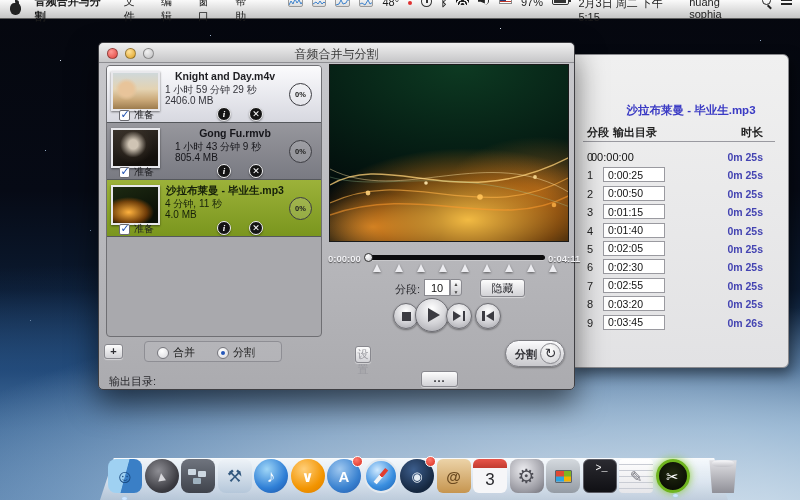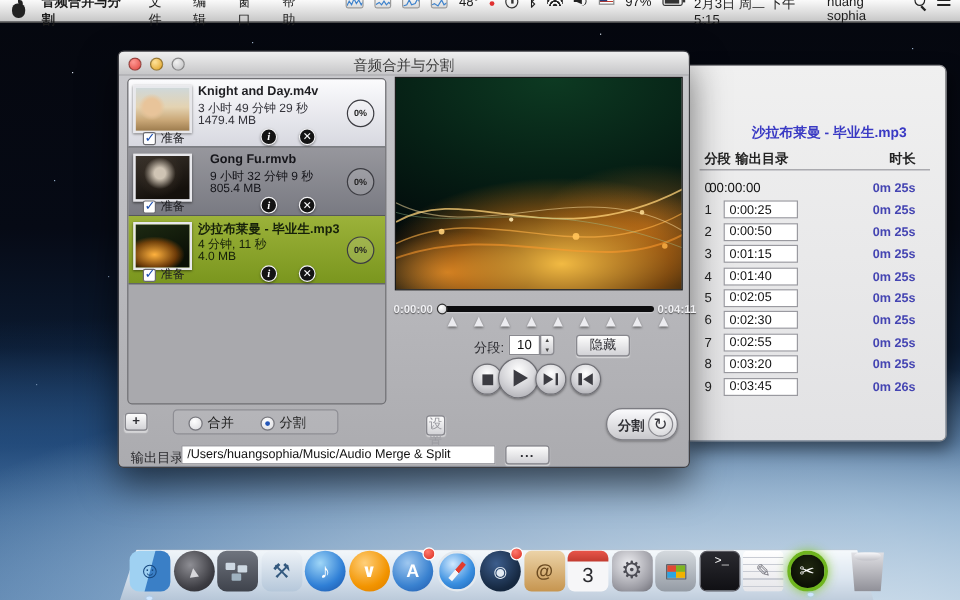--- a/index.html
+++ b/index.html
@@ -106,21 +106,21 @@
   .fitem.i2 { background:linear-gradient(180deg,#9cb23a,#7a961e); }
   .thumb { position:absolute; left:4px; top:5px; width:49px; height:40px; border:2px solid #e8e8ec;
     box-shadow:0 1px 2px rgba(0,0,0,.5); }
   .thumb.t0 { background:radial-gradient(circle at 30% 45%, #e8c49a 0 18%, transparent 30%),
       linear-gradient(180deg,#cfd8da 0%,#e4d3b2 45%,#caa878 75%,#9d7c4e 100%); }
   .thumb.t1 { background:radial-gradient(circle at 45% 40%, #cfc4b4 0 14%, rgba(60,50,40,.3) 40%, transparent 60%),
       linear-gradient(160deg,#3a332c,#14100c 80%); }
   .thumb.t2 { background:radial-gradient(80% 60% at 35% 70%, #ffb23e, rgba(255,120,10,.4) 50%, transparent 70%),
       linear-gradient(160deg,#1d2a12,#0a0f06 80%); }
   .ftitle { position:absolute; left:58px; top:4px; width:120px; font-size:10.5px; font-weight:bold;
-    color:#1e1e22; white-space:nowrap; overflow:hidden; }
+    color:#1e1e22; white-space:nowrap; overflow:hidden;text-align:center; }
   .fline { position:absolute; left:58px; font-size:10px; color:#33333a; }
   .fl2 { top:17px; } .fl3 { top:29px; }
   .i1 .ftitle,.i1 .fline { color:#15151a;margin-left:10px; }
   .i2 .ftitle,.i2 .fline { color:#16200a; }
   .fready { position:absolute; left:12px; top:42px; display:flex; align-items:center; gap:4px;
     font-size:10px; color:#1e1e22; }
   .chk { width:11px; height:11px; background:#fff; border:1px solid #6a6a70; border-radius:2px;
     position:relative; }
   .chk::after { content:"✓"; position:absolute; left:0.5px; top:-2.5px; font-size:11px; color:#1d4fb0;
     font-weight:bold; }
@@ -401,34 +401,34 @@
     <span class="tl red"></span>
     <span class="tl yellow"></span>
     <span class="tl gray"></span>
     <div class="win-title">音频合并与分割</div>
   </div>
 
   <div class="filelist">
     <div class="fitem i0">
       <span class="thumb t0"></span>
       <div class="ftitle">Knight and Day.m4v</div>
-      <div class="fline fl2">3 小时 49 分钟 29 秒</div>
-      <div class="fline fl3">1479.4 MB</div>
+      <div class="fline fl2">1 小时 59 分钟 29 秒</div>
+      <div class="fline fl3">2406.0 MB</div>
       <div class="fready">
           <span class="chk"></span>
           <span>准备</span>
         </div>
       <span class="cbtn info">i</span>
       <span class="cbtn close">✕</span>
       <span class="pbadge">0%</span>
     </div>
     <div class="fitem i1">
       <span class="thumb t1"></span>
       <div class="ftitle">Gong Fu.rmvb</div>
-      <div class="fline fl2">9 小时 32 分钟 9 秒</div>
+      <div class="fline fl2">1 小时 43 分钟 9 秒</div>
       <div class="fline fl3">805.4 MB</div>
       <div class="fready">
           <span class="chk"></span>
           <span>准备</span>
         </div>
       <span class="cbtn info">i</span>
       <span class="cbtn close">✕</span>
       <span class="pbadge">0%</span>
     </div>
     <div class="fitem i2">
@@ -510,21 +510,20 @@
         <span class="radio sel"></span>
         <span>分割</span>
       </span>
   </div>
   <div class="btn settings-btn">设置</div>
   <div class="split-btn">
     <span class="lbl">分割</span>
     <span class="spin">↻</span>
   </div>
   <span class="out-label">输出目录:</span>
-  <input class="out-input" value="/Users/huangsophia/Music/Audio Merge &amp; Split" style="">
   <div class="btn browse-btn">...</div>
 </div>
 
 <div class="dock">
   <div class="shelf"></div>
   <div class="dock-icons" id="dock-icons">
       <span class="di di-finder">
         <span class="dg">☺</span>
         <span class="run-dot"></span>
       </span>

